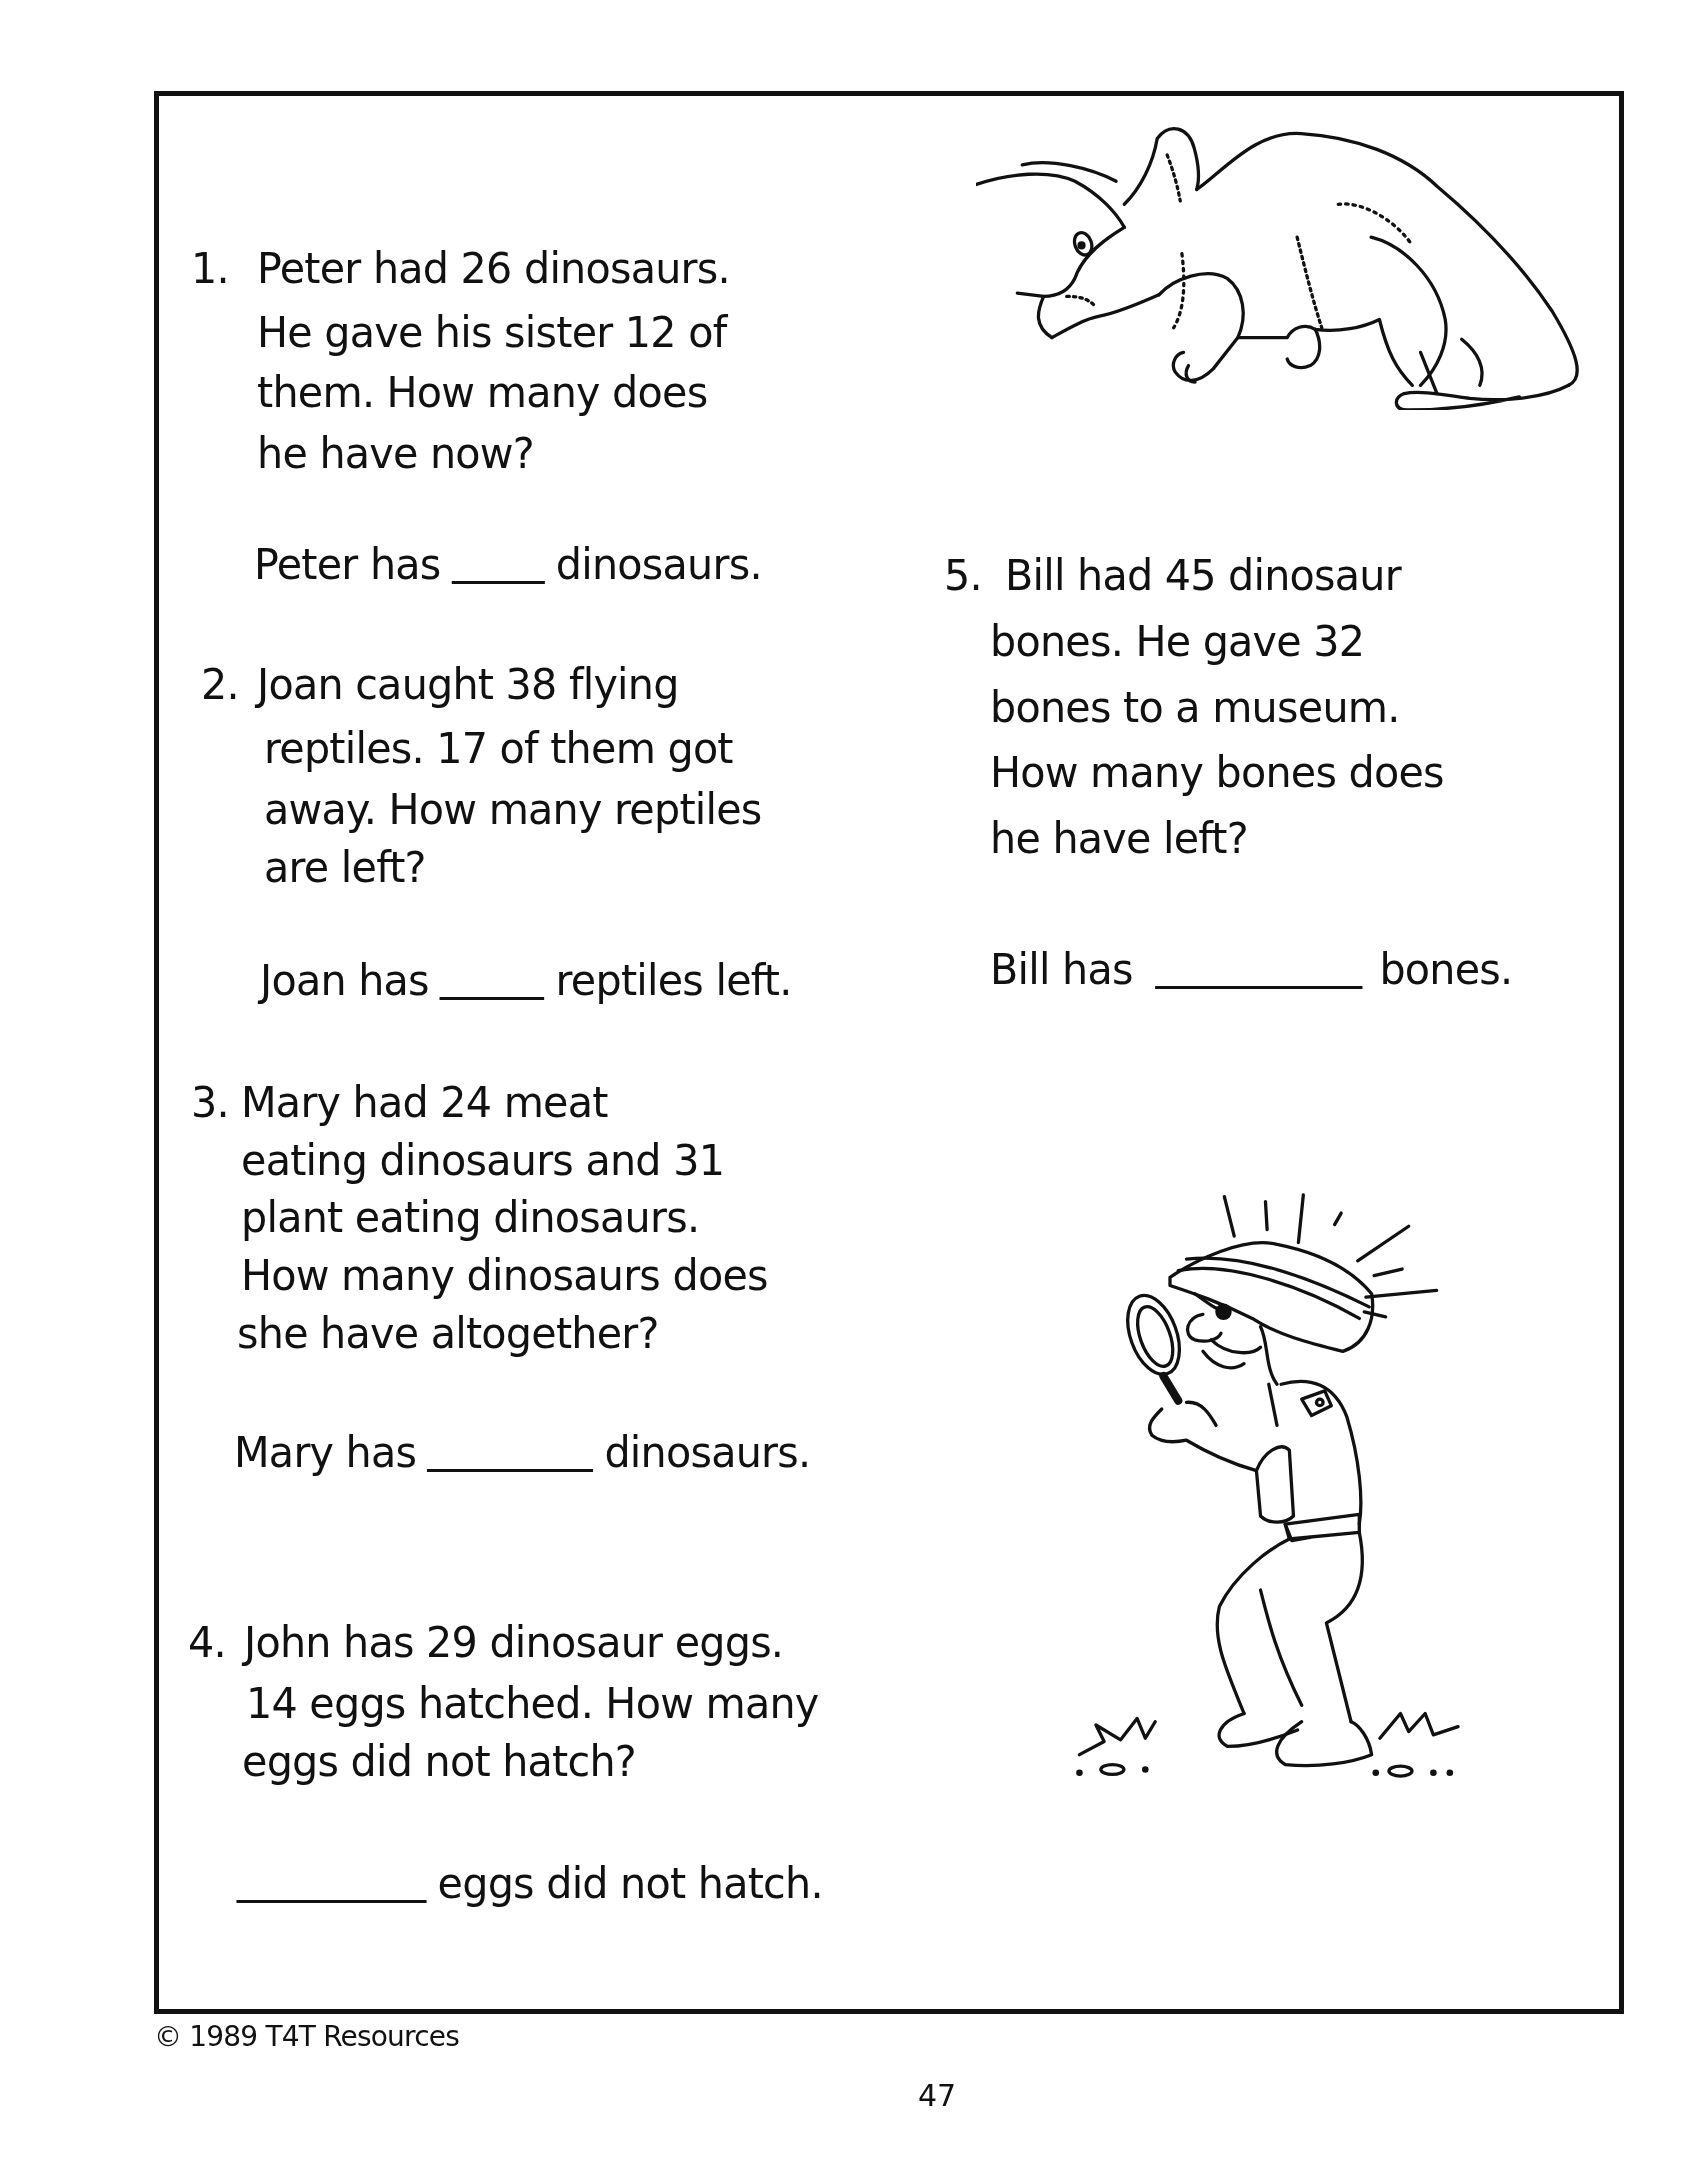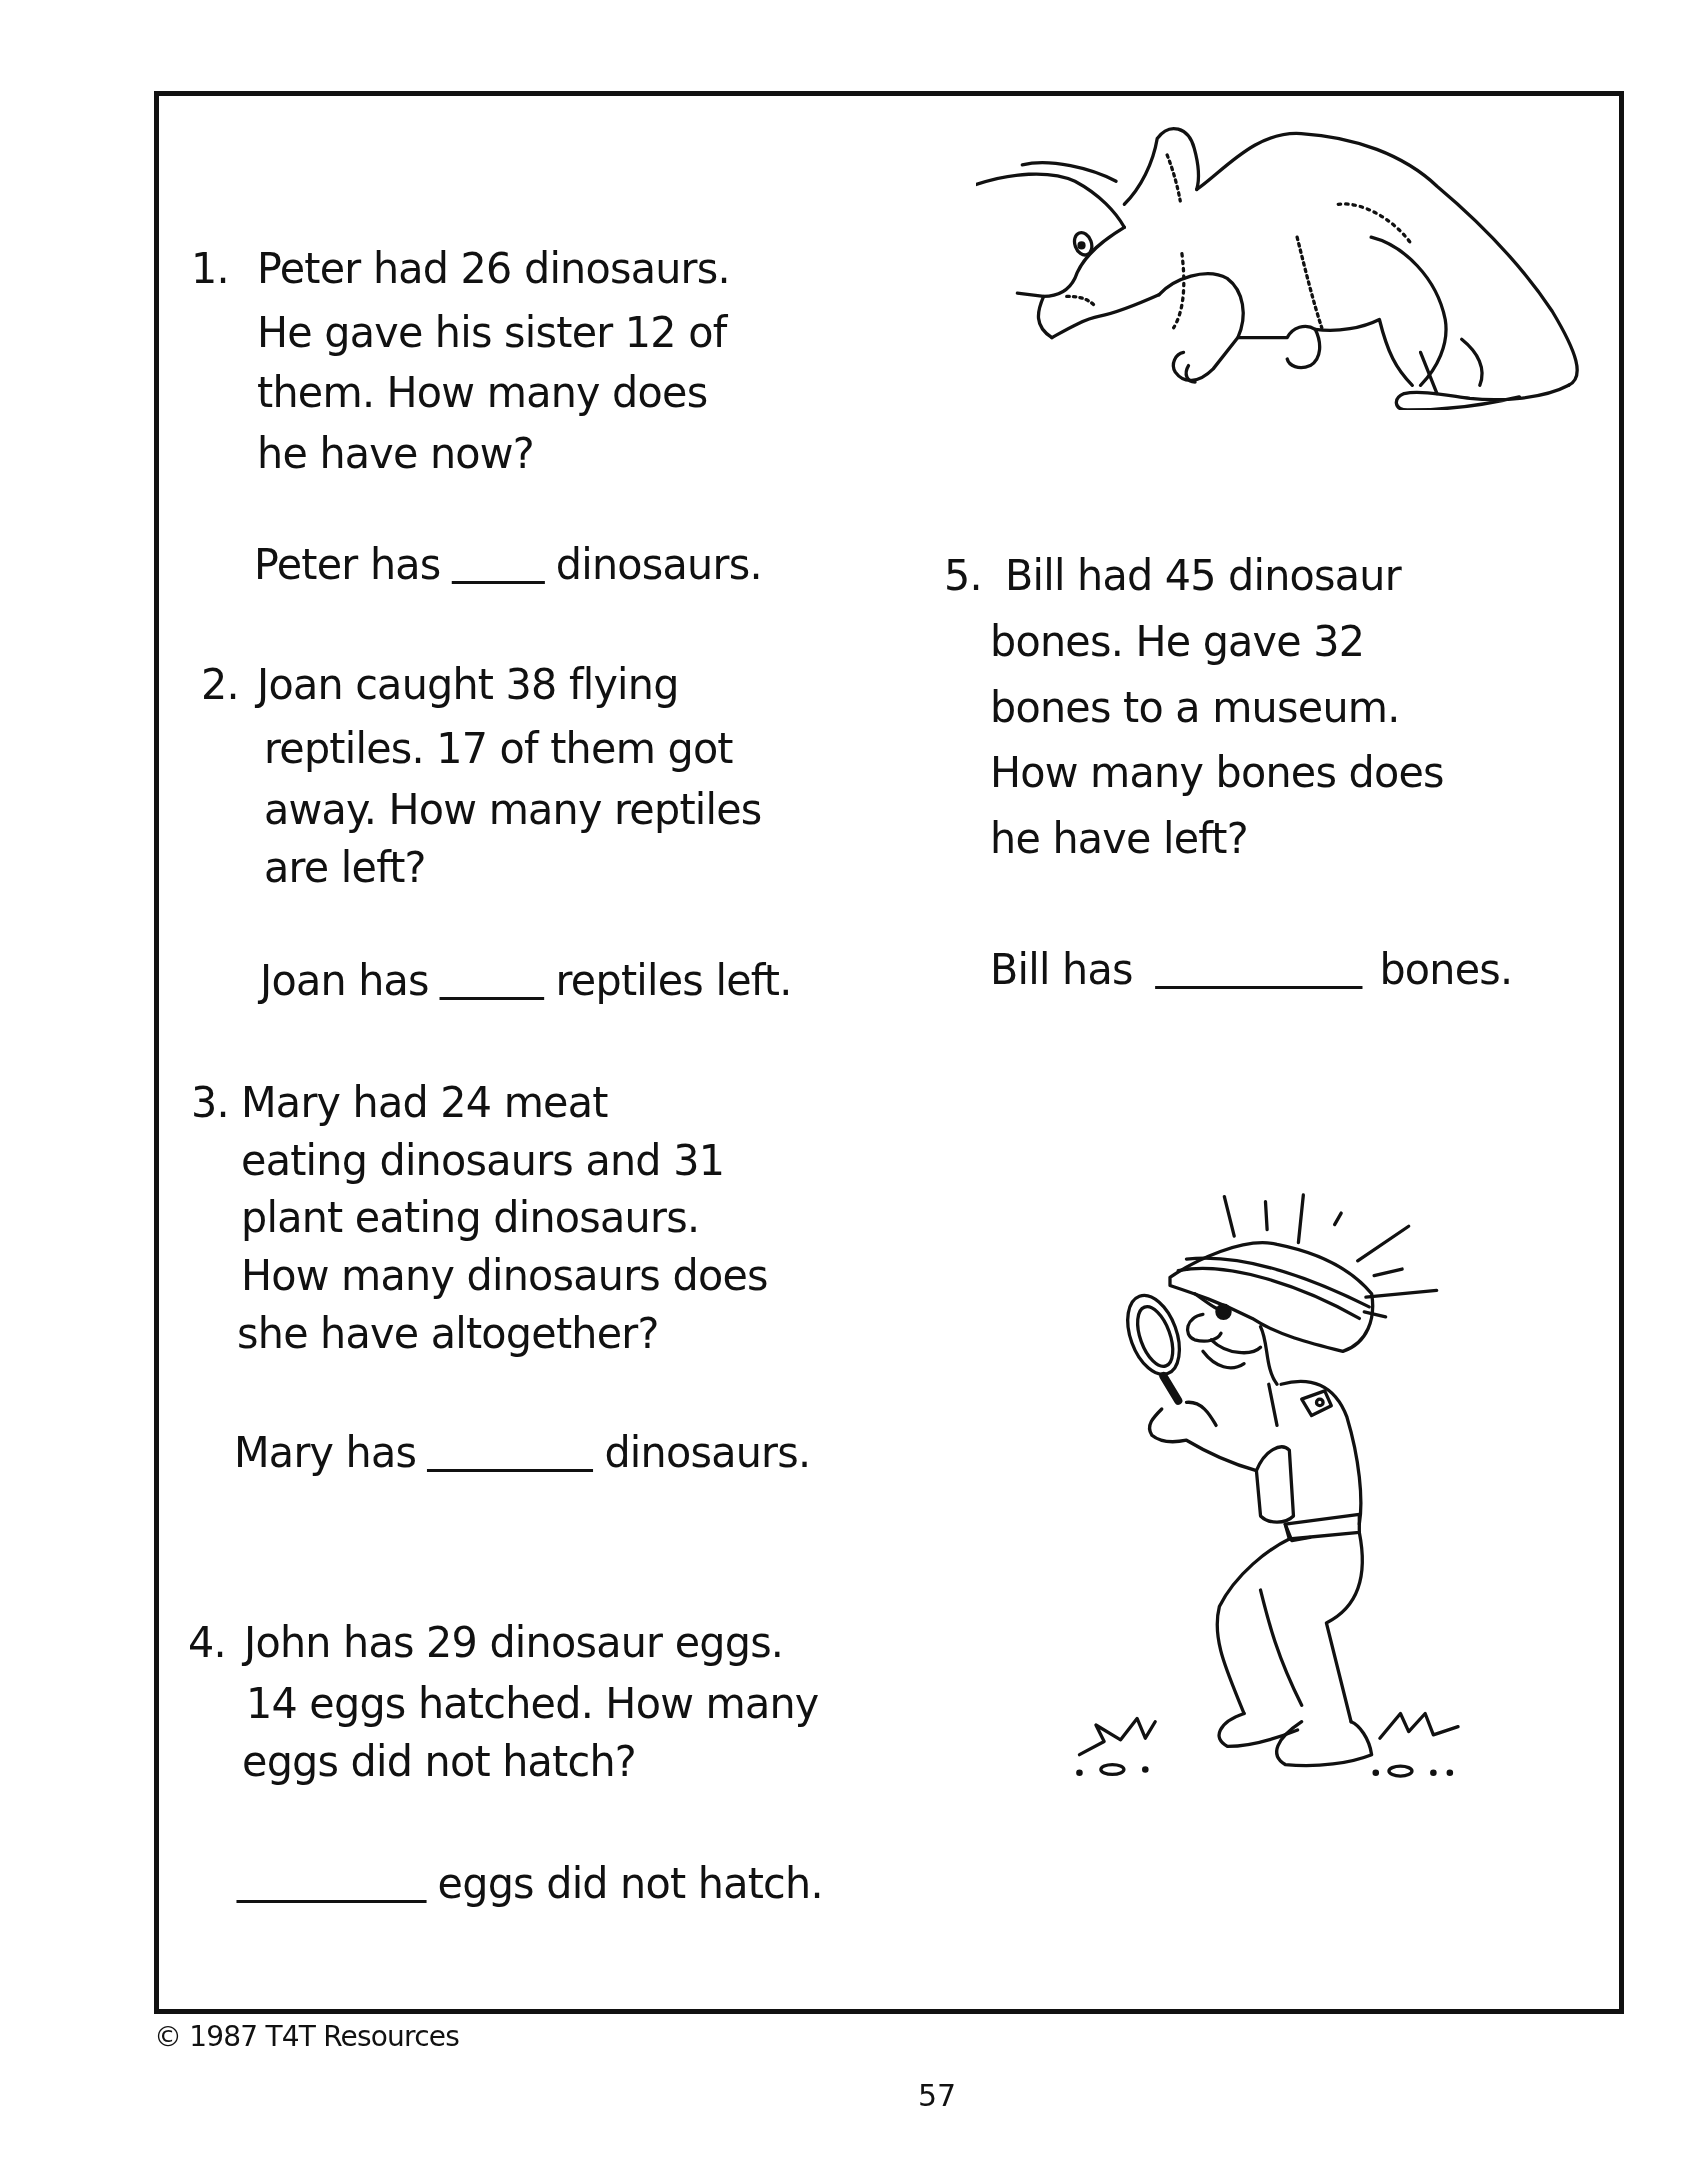--- a/index.html
+++ b/index.html
@@ -161,15 +161,15 @@
 
   <ellipse cx="60" cy="718" rx="14" ry="6"></ellipse>
   <ellipse cx="410" cy="720" rx="14" ry="6"></ellipse>
   <circle cx="20" cy="722" r="2" fill="#111"></circle>
   <circle cx="100" cy="718" r="2" fill="#111"></circle>
   <circle cx="380" cy="722" r="2" fill="#111"></circle>
   <circle cx="450" cy="722" r="2" fill="#111"></circle>
   <circle cx="470" cy="722" r="2" fill="#111"></circle>
 </svg>
 
-<div class="copyright">© 1987 T4T Resources</div>
-<div class="pagenum">57</div>
+<div class="copyright">© 1989 T4T Resources</div>
+<div class="pagenum">47</div>
 
 
 </body></html>

